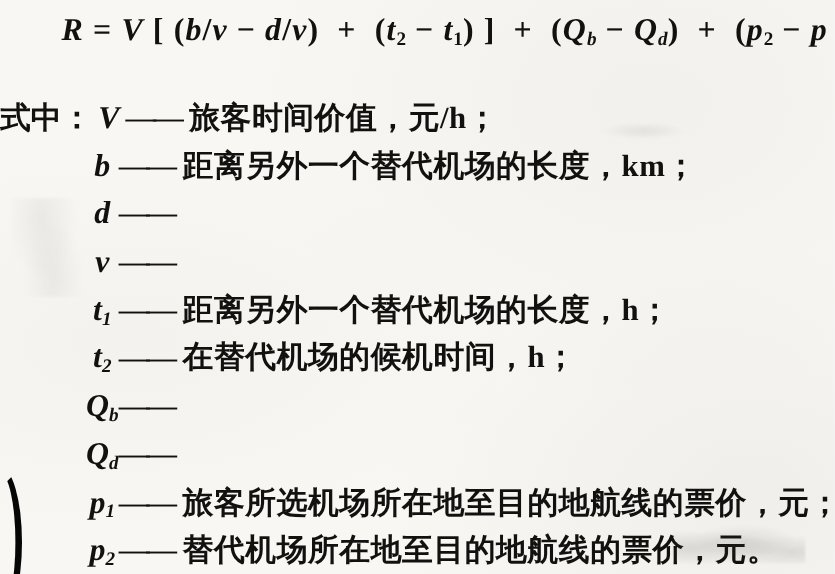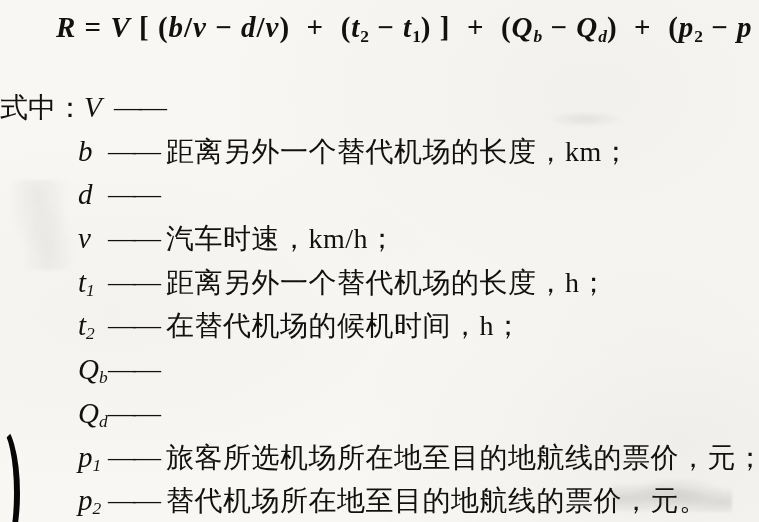--- a/index.html
+++ b/index.html
@@ -21,21 +21,21 @@
     white-space:pre;letter-spacing:1px;
     line-height:44px;
     text-align:right;
   }
   .formula .it{font-style:italic;}
   .formula .sub{font-size:0.6em;vertical-align:-0.28em;letter-spacing:0;}
   #def-list{position:absolute;left:0;top:86px;width:759px;}
   .def-row{
     display:flex;align-items:baseline;
     height:43.7px;line-height:43.7px;
-    font-size:28px;font-weight:normal;white-space:nowrap;
+    font-size:28px;font-weight:bold;white-space:nowrap;text-align:center;
   }
   .def-prefix{flex:0 0 78px;letter-spacing:0;}
   .def-var{flex:0 0 30px;font-style:italic;font-size:29px;}
   .def-var .sub{font-size:0.6em;vertical-align:-0.25em;}
   .def-dash{flex:0 0 auto;letter-spacing:-3px;margin-right:8px;transform:scaleY(0.9);}
   .def-desc{letter-spacing:0.5px;}
   .page-curl{
     position:absolute;left:-20px;top:424px;
     width:28px;height:126px;
     border:6px solid transparent;border-right:6px solid #060606;
@@ -69,37 +69,37 @@
 
 <div class="page">
 
   <div class="formula" id="formula"><span class="it">R</span><span> = </span><span class="it">V</span><span> [ (</span><span class="it">b</span><span>/</span><span class="it">v</span><span> − </span><span class="it">d</span><span>/</span><span class="it">v</span><span>)  +  (</span><span class="it">t</span><span class="sub">2</span><span> − </span><span class="it">t</span><span class="sub">1</span><span>) ]  +  (</span><span class="it">Q</span><span class="it sub">b</span><span> − </span><span class="it">Q</span><span class="it sub">d</span><span>)  +  (</span><span class="it">p</span><span class="sub">2</span><span> − </span><span class="it">p</span></div>
 
   <div id="def-list">
       <div class="def-row">
         <span class="def-prefix">式中：</span>
         <span class="def-var">V</span>
         <span class="def-dash">——</span>
+        <span class="def-desc">旅客时间价值，元/h；</span>
       </div>
       <div class="def-row">
         <span class="def-prefix"></span>
         <span class="def-var">b</span>
         <span class="def-dash">——</span>
         <span class="def-desc">距离另外一个替代机场的长度，km；</span>
       </div>
       <div class="def-row">
         <span class="def-prefix"></span>
         <span class="def-var">d</span>
         <span class="def-dash">——</span>
       </div>
       <div class="def-row">
         <span class="def-prefix"></span>
         <span class="def-var">v</span>
         <span class="def-dash">——</span>
-        <span class="def-desc">汽车时速，km/h；</span>
       </div>
       <div class="def-row">
         <span class="def-prefix"></span>
         <span class="def-var">t<span class="sub">1</span></span>
         <span class="def-dash">——</span>
         <span class="def-desc">距离另外一个替代机场的长度，h；</span>
       </div>
       <div class="def-row">
         <span class="def-prefix"></span>
         <span class="def-var">t<span class="sub">2</span></span>

